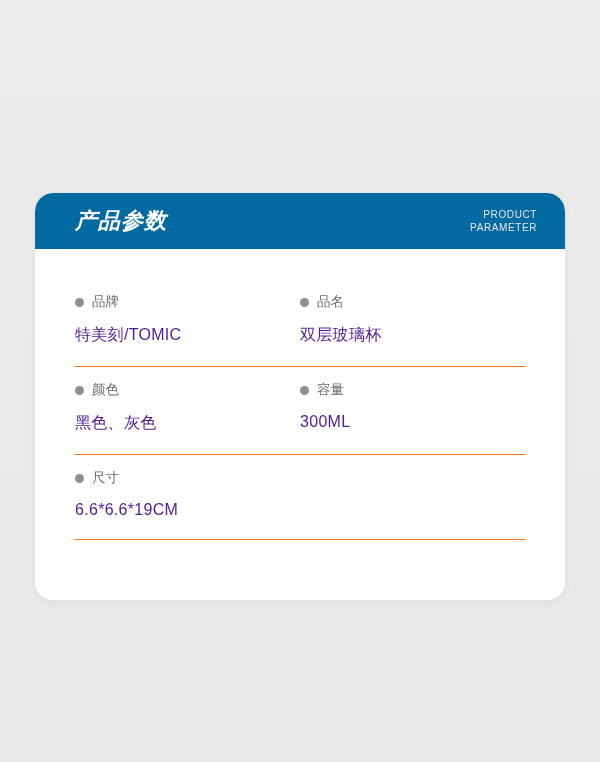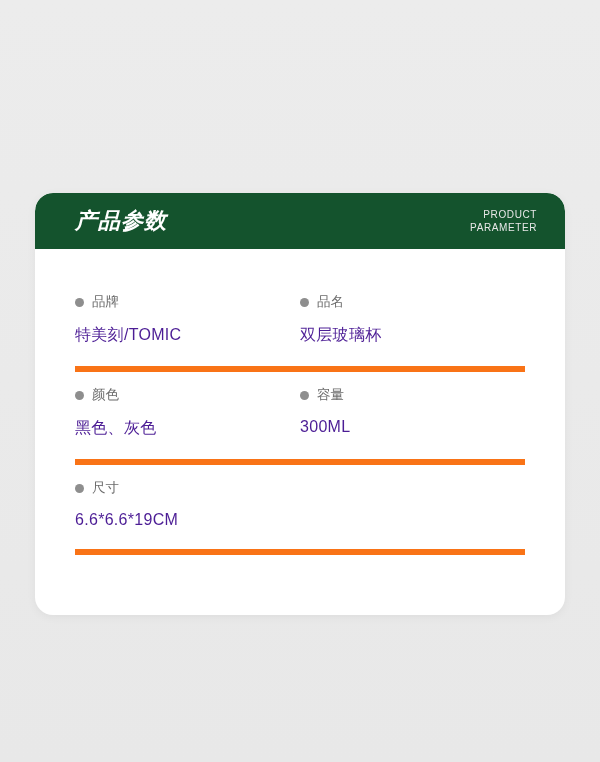--- a/index.html
+++ b/index.html
@@ -28,21 +28,21 @@
     width: 530px;
     background: #ffffff;
     border-radius: 18px;
     box-shadow: 0 2px 10px rgba(0,0,0,0.05);
     overflow: hidden;
   }
 
   .card-header {
     position: relative;
     height: 56px;
-    background: #14532d;
+    background: #0369a1;
     border-radius: 18px 18px 0 0;
     display: flex;
     align-items: center;
     justify-content: space-between;
     padding: 0 28px 0 40px;
     box-sizing: border-box;
   }
 
   .card-header-title {
     color: #ffffff;
@@ -59,21 +59,21 @@
     text-align: right;
     letter-spacing: 0.6px;
   }
 
   .card-body {
     padding: 30px 40px 60px 40px;
   }
 
   .spec-row {
     display: flex;
-    border-bottom: 6px solid #f97316;
+    border-bottom: 1px solid #f97316;
   }
   .spec-row.last {
     border-bottom: none;
   }
 
   .spec-cell {
     width: 50%;
     box-sizing: border-box;
     padding: 14px 0 20px 0;
   }

